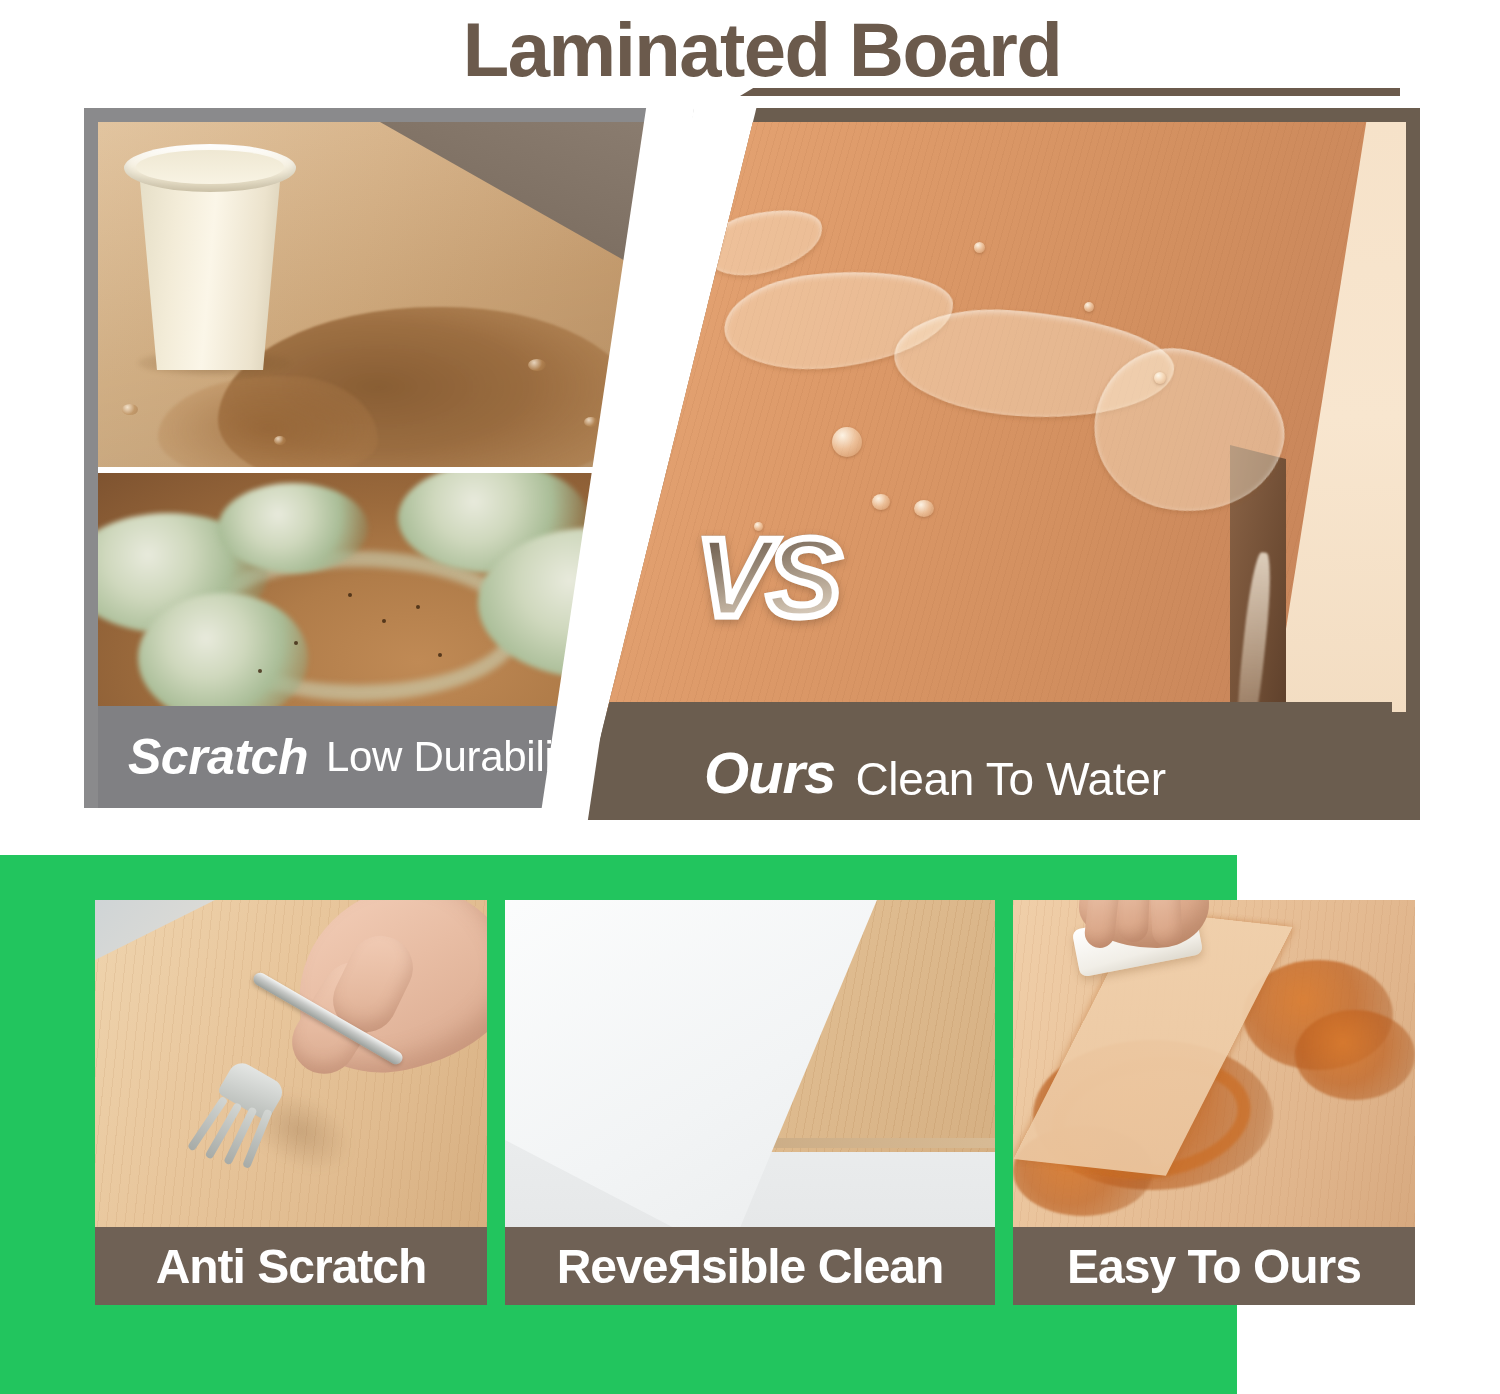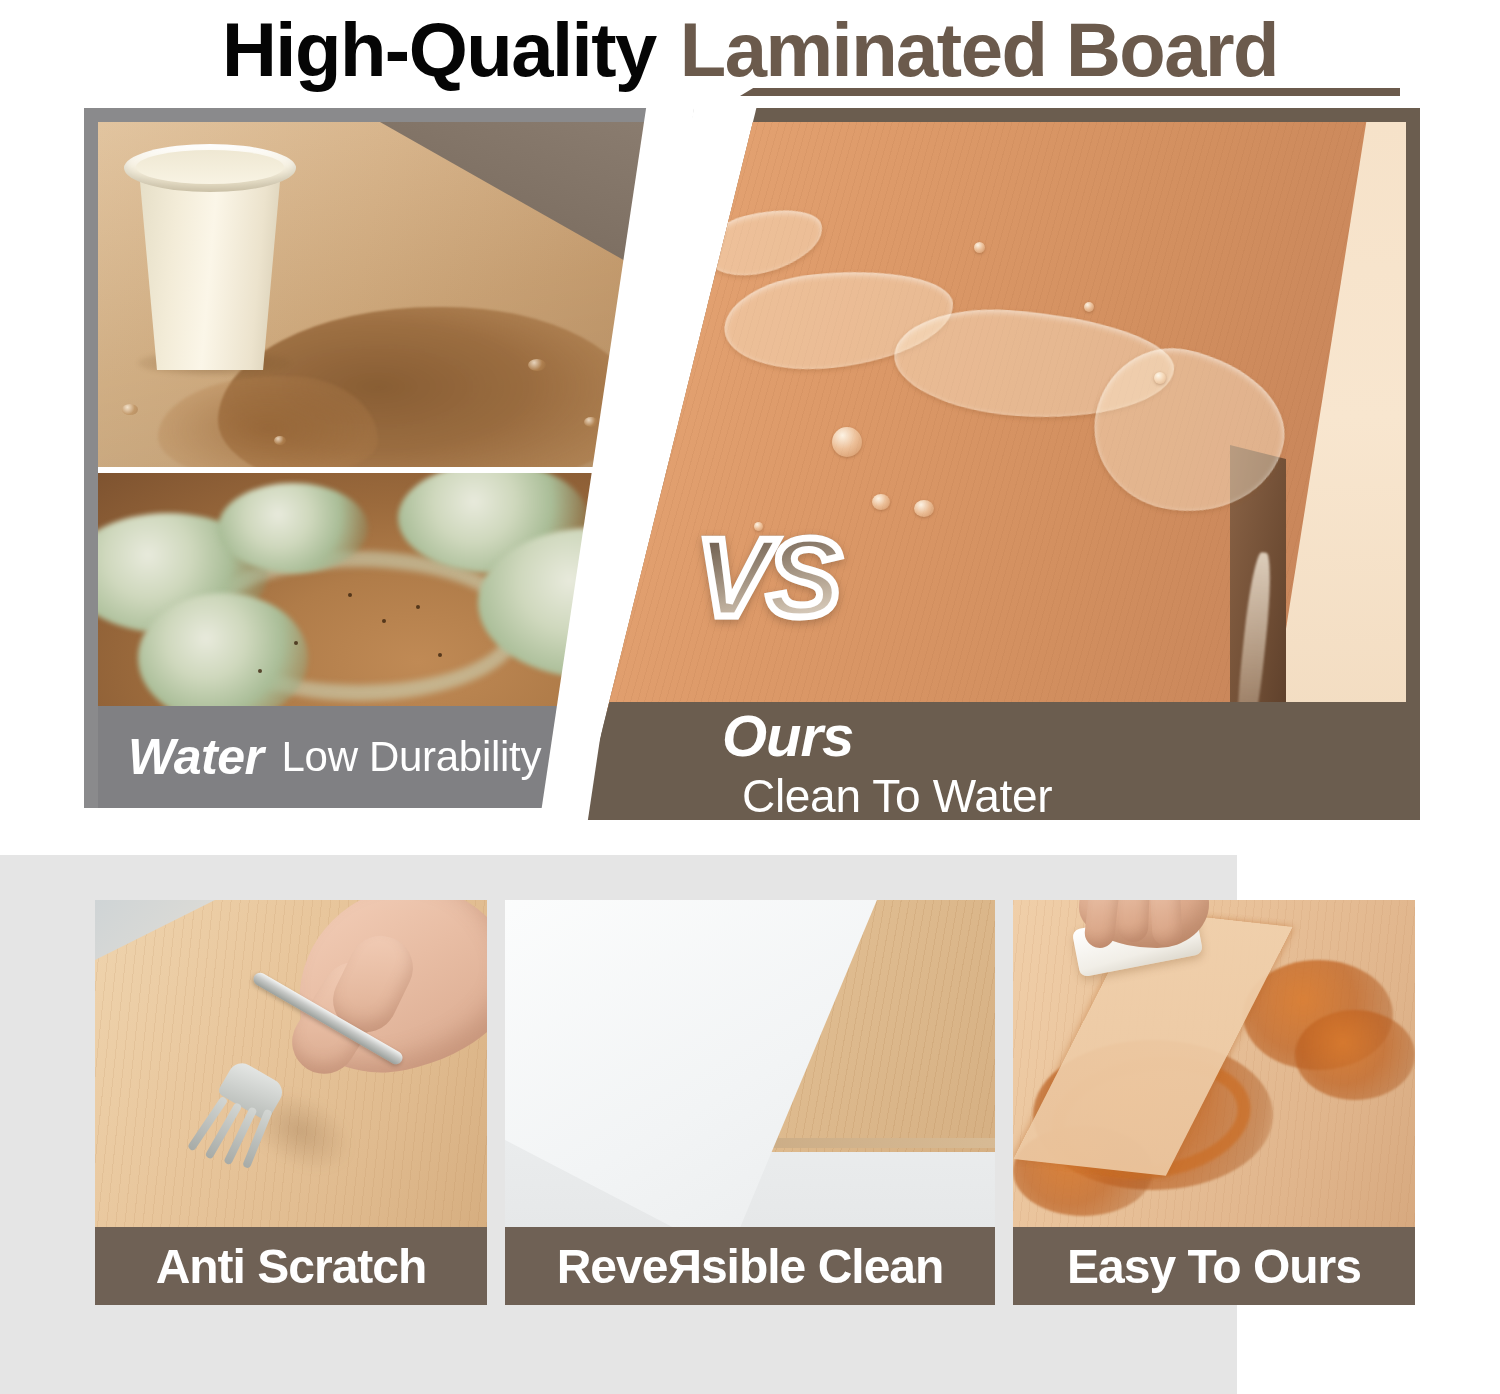--- a/index.html
+++ b/index.html
@@ -277,29 +277,28 @@
     left: 648px; top: 430px;
     width: 22px; height: 210px;
     background: linear-gradient(180deg, rgba(255,246,230,.75) 0%, rgba(240,222,198,.45) 60%, rgba(230,210,185,.18) 100%);
     border-radius: 40% 40% 50% 50%;
     filter: blur(1px);
     transform: rotate(6deg);
   }
 
   .ours-bar {
     position: absolute;
-    left: 18px; bottom: 14px;
+    left: 0; bottom: 14px;
     width: 812px;
     height: 104px;
     background: #6b5d4f;
     display: flex;
-    align-items: flex-start;
+    align-items: flex-end;
     padding-left: 124px;
     white-space: nowrap;
-    flex-direction: column;
   }
   .ours-bar .lbl-strong {
     color: #ffffff;
     font-size: 58px;
     font-weight: 700;
     font-style: italic;
     letter-spacing: -1px;
   }
   .ours-bar .lbl-light {
     color: #ffffff;
@@ -328,21 +327,21 @@
     paint-order: stroke fill;
     filter: drop-shadow(0 3px 4px rgba(60,40,20,.28));
   }
 
   
   .features {
     position: absolute;
     left: 0; top: 855px;
     width: 1237px;
     height: 539px;
-    background: #e5e5e5;
+    background: #22c55e;
   }
   .feature-row {
     position: absolute;
     left: 95px; top: 45px;
     width: 1320px;
     height: 405px;
     display: flex;
     gap: 18px;
   }
   .feature-card {
@@ -527,21 +526,20 @@
     width: 30px; height: 72px;
     border-radius: 16px;
     background: linear-gradient(168deg, #eec6ad 0%, #dcaa8c 70%, #cb9678 100%);
     box-shadow: inset -4px -5px 10px rgba(140,88,58,.22);
   }
 </style>
 </head>
 <body>
 
 <div class="headline">
-  <span class="h-dark">High-Quality</span>
   <span class="h-brown">Laminated Board</span>
 </div>
 <div class="headline-rule"></div>
 
 <div class="hero">
 
   <div class="others-wrap">
 
     <div class="card-photo others-photo-top">
       <div class="mdf-surface"></div>
@@ -573,21 +571,21 @@
       <div class="mold-blob" style="left:470px; top:150px; width:160px; height:120px;"></div>
       <div class="mold-speck" style="left:250px; top:120px;"></div>
       <div class="mold-speck" style="left:284px; top:146px;"></div>
       <div class="mold-speck" style="left:318px; top:132px;"></div>
       <div class="mold-speck" style="left:196px; top:168px;"></div>
       <div class="mold-speck" style="left:340px; top:180px;"></div>
       <div class="mold-speck" style="left:160px; top:196px;"></div>
     </div>
 
     <div class="others-bar">
-      <span class="lbl-strong">Water</span>
+      <span class="lbl-strong">Scratch</span>
       <span class="lbl-light">Low Durability</span>
     </div>
   </div>
 
   <div class="ours-wrap">
     <div class="ours-photo">
       <div class="bg-wall"></div>
       <div class="board-top"></div>
       <div class="board-edge"></div>
 

